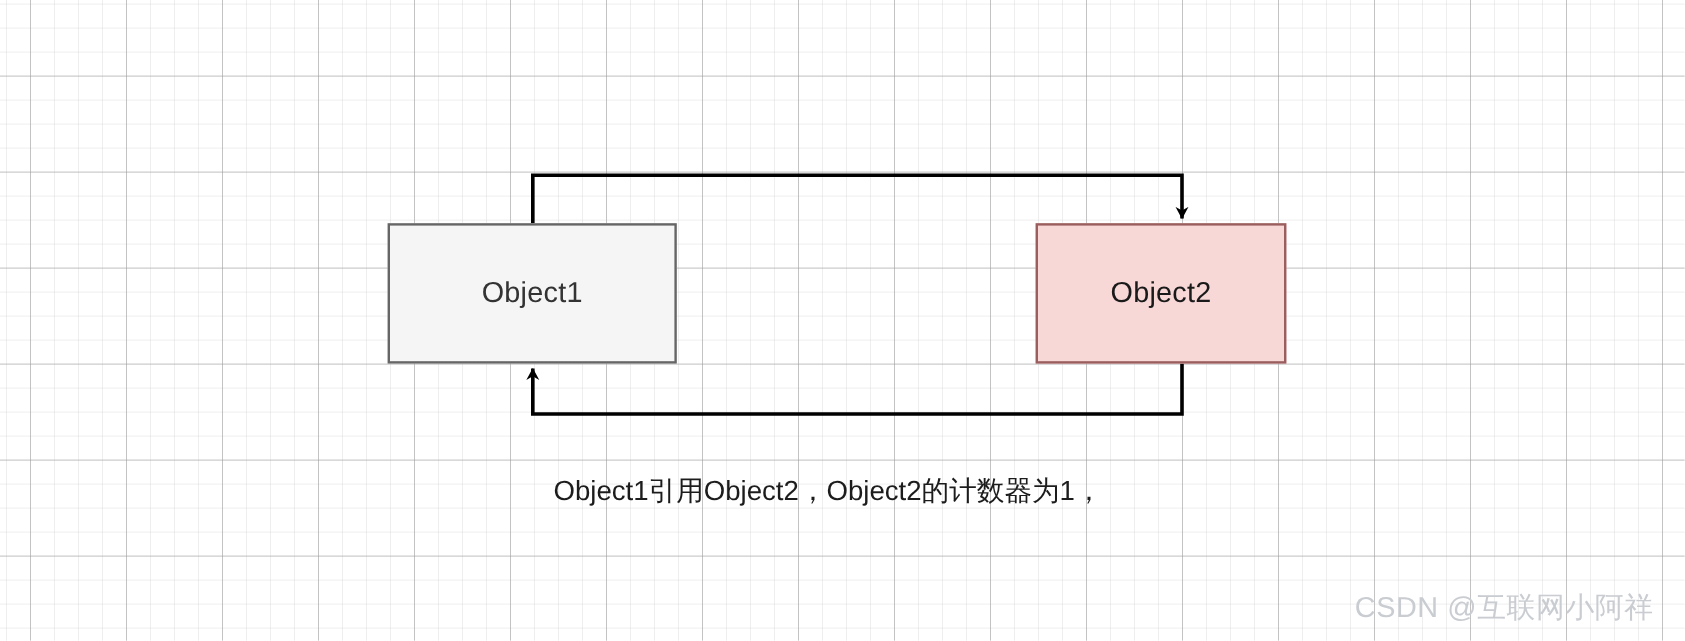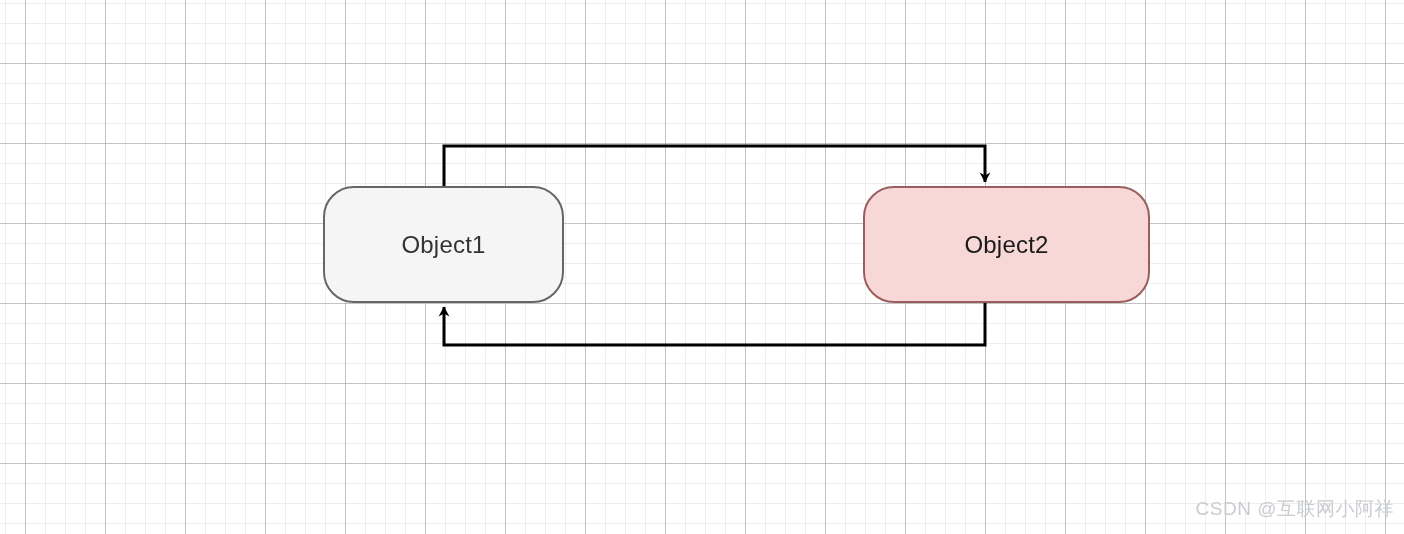--- a/index.html
+++ b/index.html
@@ -55,53 +55,51 @@
     white-space: nowrap;
   }
 
   #node-object1 {
     left: 323px;
     top: 186px;
     width: 241px;
     height: 117px;
     background: #f5f5f5;
     border-color: #666666;
-    border-radius: 31px;
   }
   #node-object1 .node-label { color: #333333; }
 
   #node-object2 {
     left: 863px;
     top: 186px;
-    width: 287px;
+    width: 209px;
     height: 117px;
     background: #f8d7d7;
     border-color: #9a5e5e;
-    border-radius: 31px;
   }
   #node-object2 .node-label { color: #1a1a1a; }
 
   #caption {
     position: absolute;
     left: 0;
     top: 394px;
     width: 1380px;
     text-align: center;
     color: #1c1c1c;
     font-size: 23px;
     line-height: 31px;
     white-space: nowrap;
   }
   #caption .cap-line { display: block; }
 
   #watermark {
     position: absolute;
-    right: 10px;
+    right: 26px;
     bottom: 12px;
-    font-size: 19px;
+    font-size: 24px;
     color: #c9ccd1;
     letter-spacing: 0.5px;
     white-space: nowrap;
   }
 </style>
 </head>
 <body>
 
 <div id="canvas">
 
@@ -119,17 +117,18 @@
 
   <div class="node" id="node-object1">
     <span class="node-label">Object1</span>
   </div>
 
   <div class="node" id="node-object2">
     <span class="node-label">Object2</span>
   </div>
 
   <div id="caption">
+    <span class="cap-line">Object1引用Object2，Object2的计数器为1，</span>
   </div>
 
   <div id="watermark">CSDN @互联网小阿祥</div>
 
 </div>
 
 </body></html>

